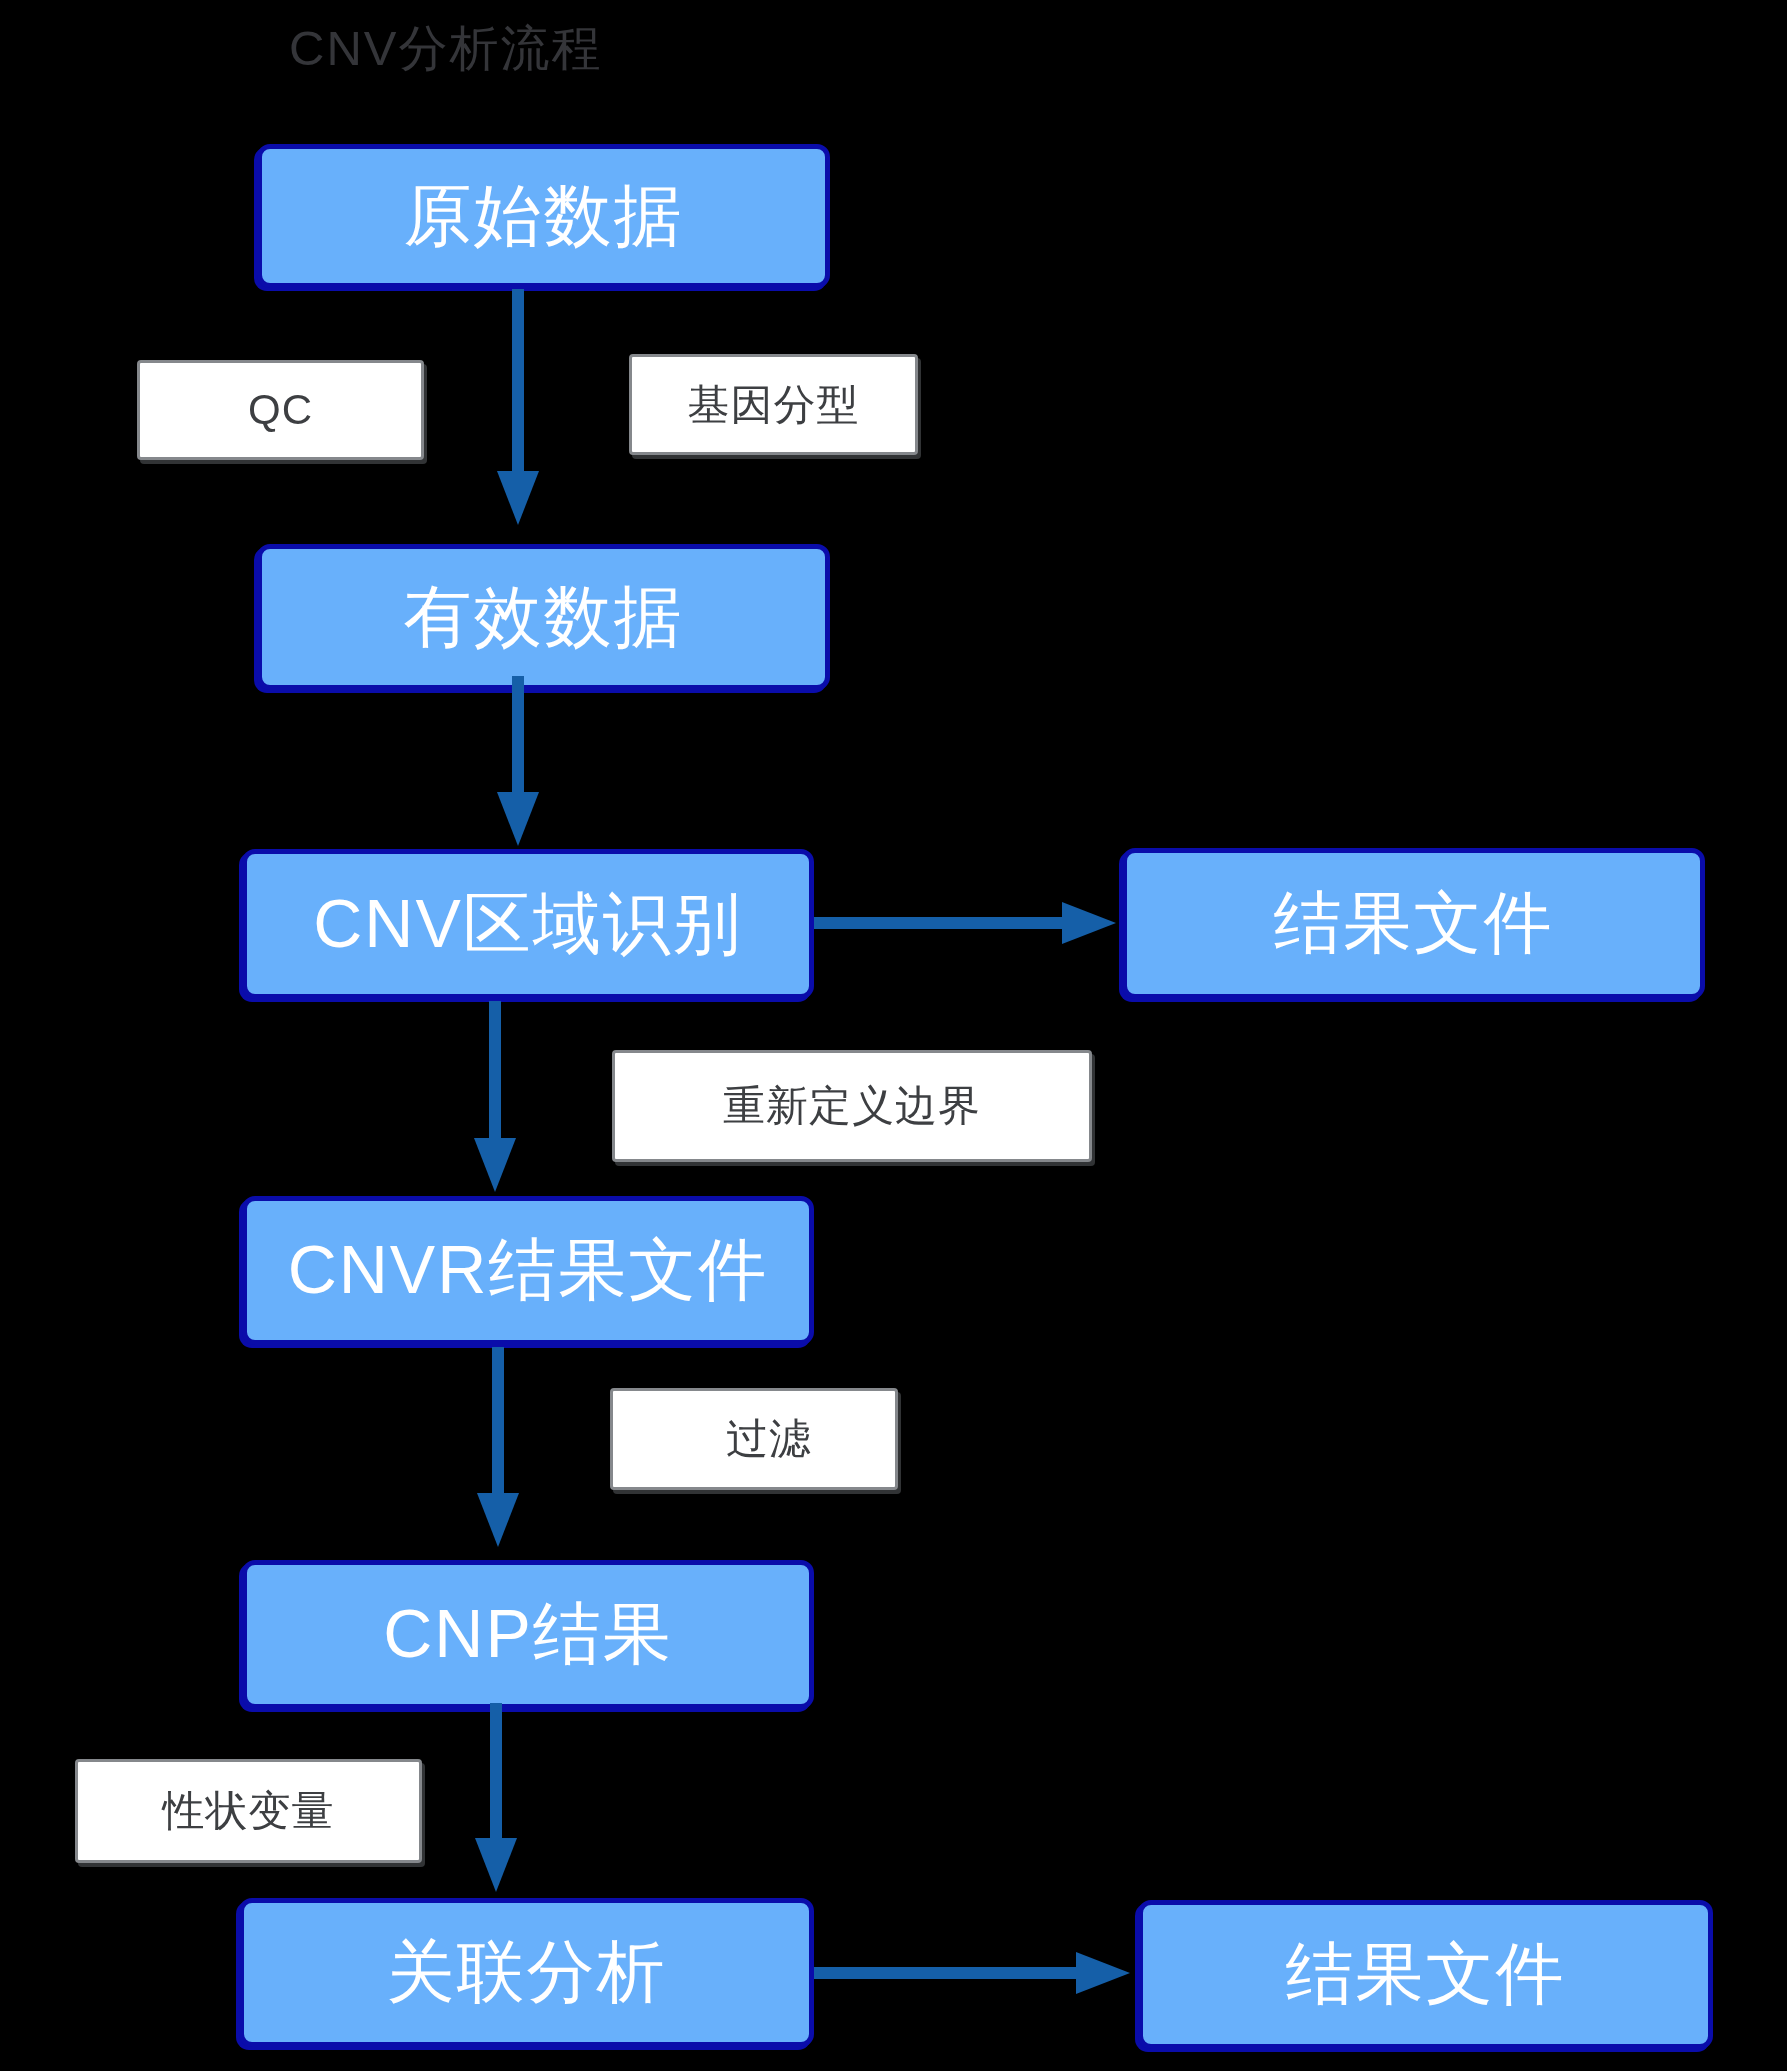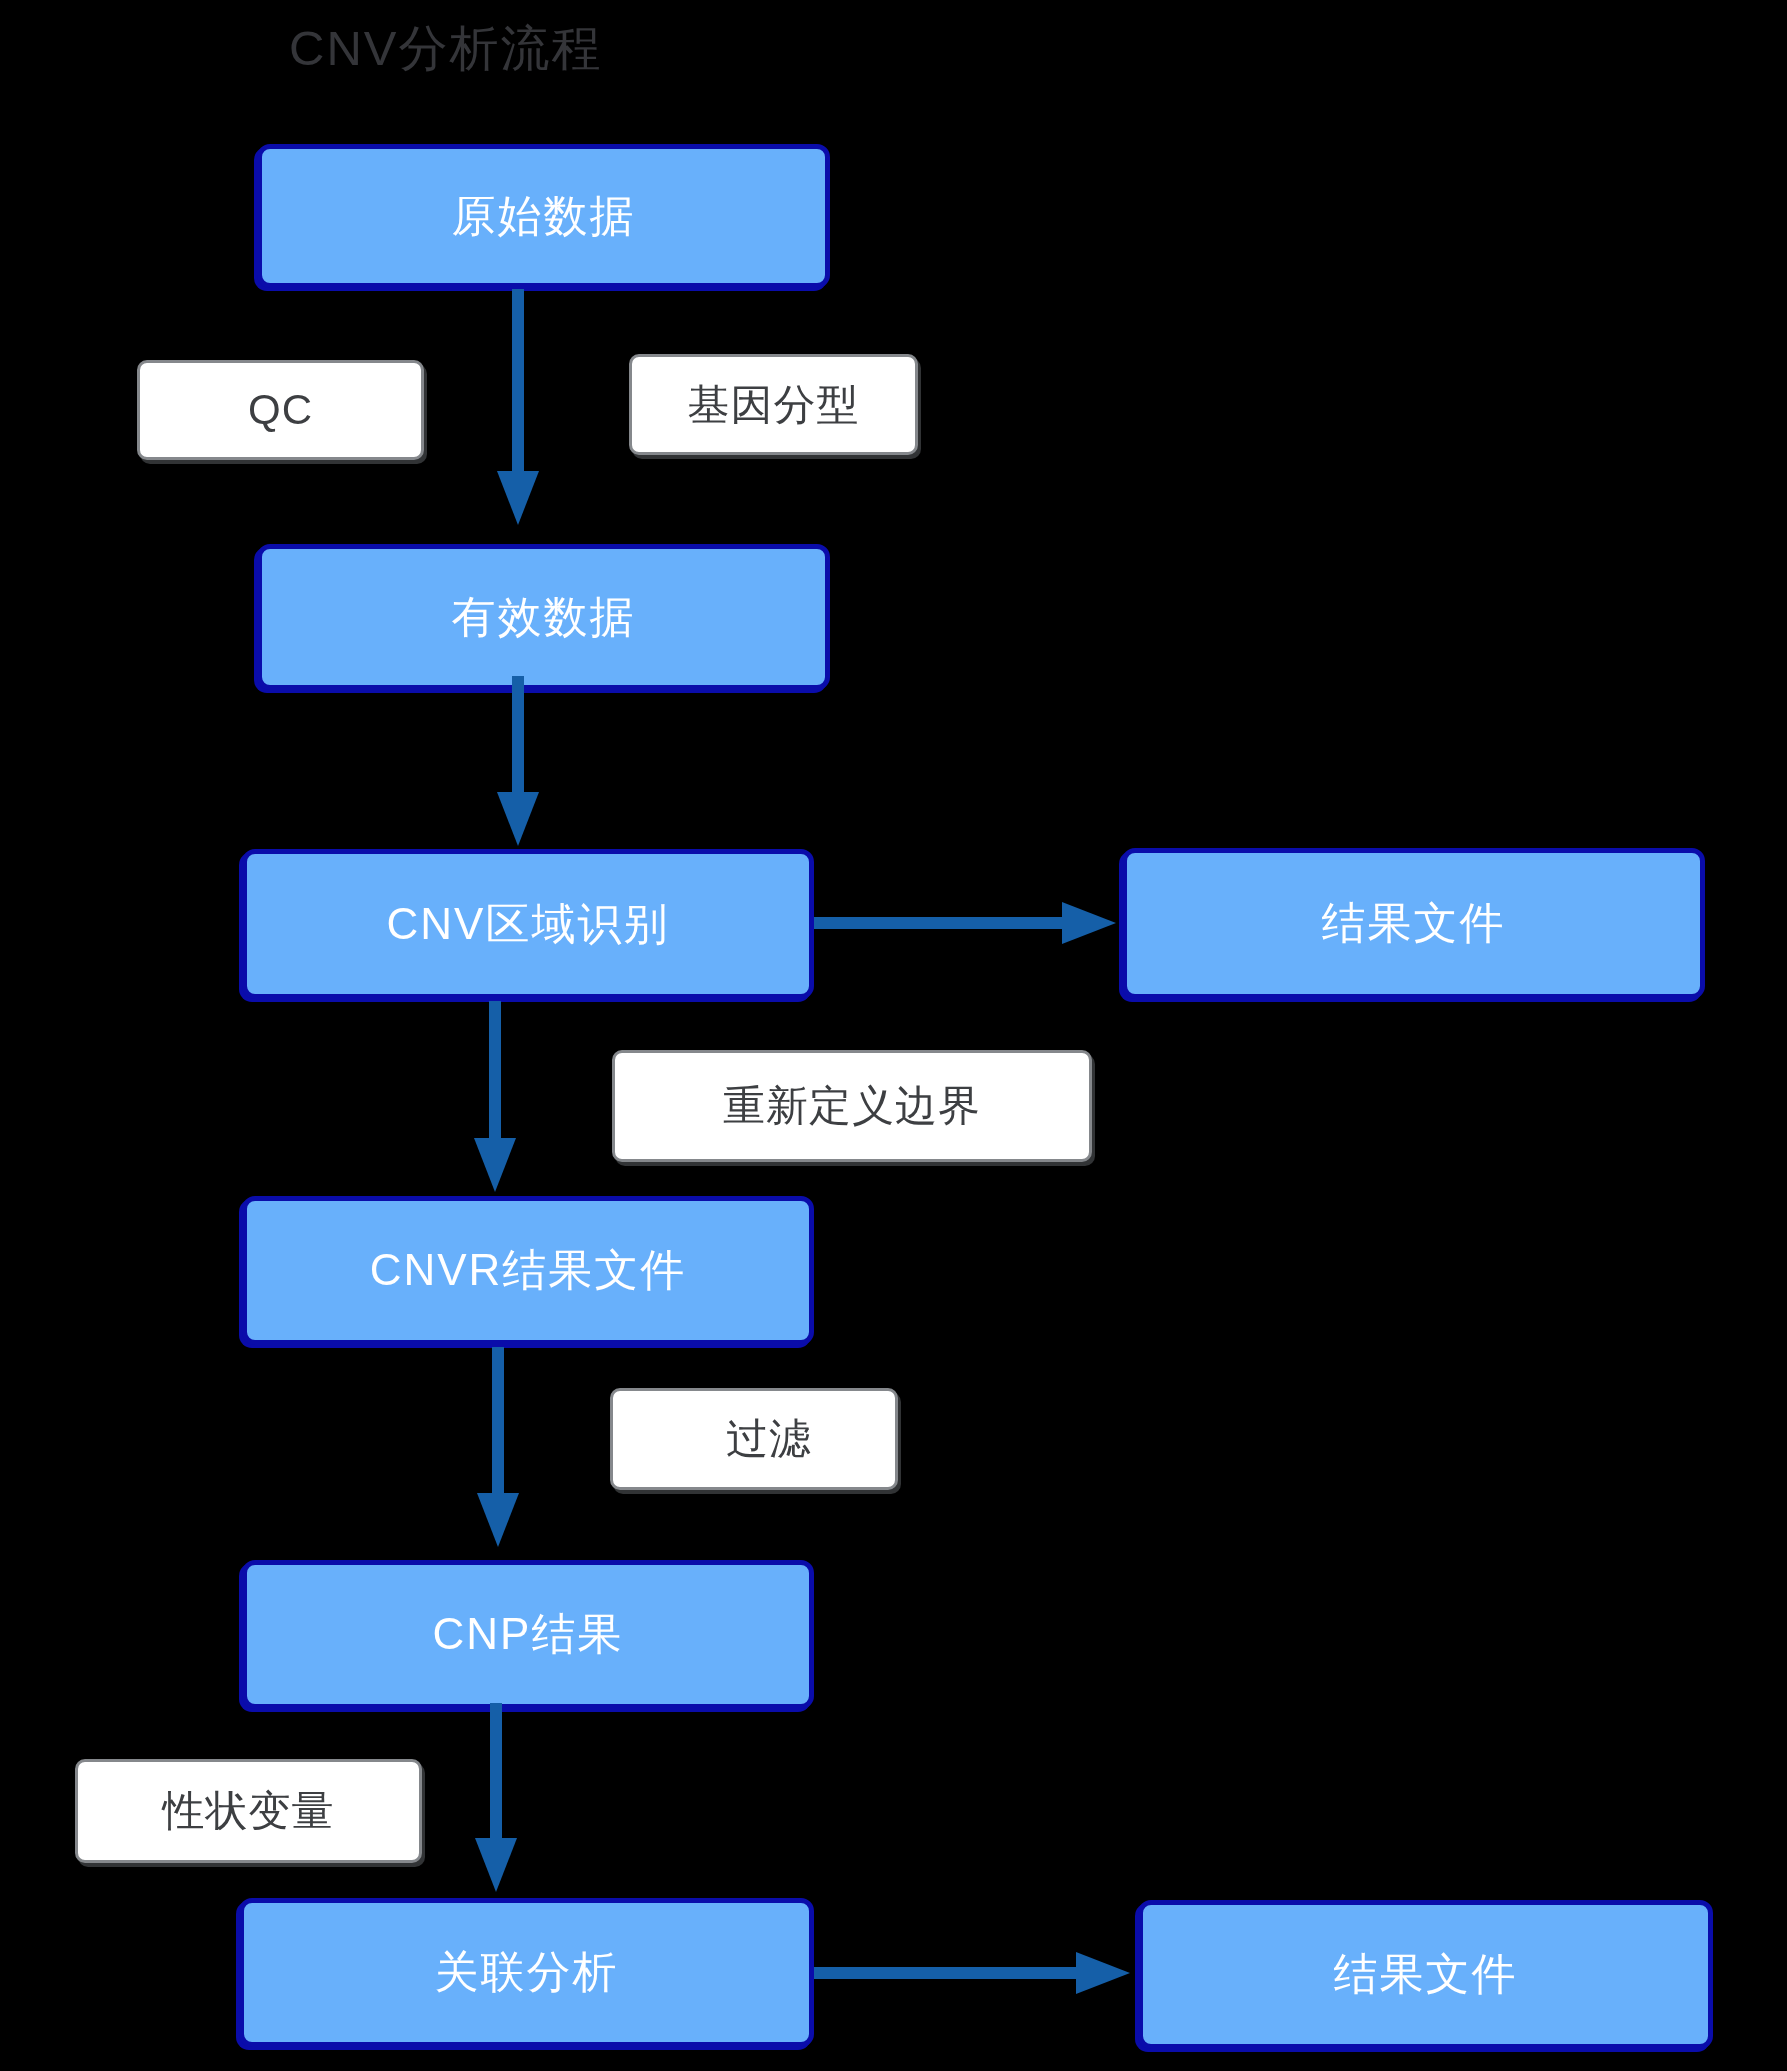--- a/index.html
+++ b/index.html
@@ -30,30 +30,30 @@
     background: var(--node-fill, #68b0fb);
     border: 5px solid var(--node-border, #0a0caa);
     border-radius: 13px;
     display: flex;
     align-items: center;
     justify-content: center;
     box-shadow: -3px 3px 0 var(--node-border, #0a0caa);
   }
   .node .node-label {
     color: var(--node-text, #ffffff);
-    font-size: 44px;
+    font-size: 68px;
     letter-spacing: 2px;
     white-space: nowrap;
   }
   .chip {
     position: absolute;
     box-sizing: border-box;
     background: var(--chip-fill, #ffffff);
     border: 3px solid var(--chip-border, #85888c);
-    border-radius: 10px;
+    border-radius: 4px;
     display: flex;
     align-items: center;
     justify-content: center;
     box-shadow: 3px 4px 0 rgba(90, 92, 96, 0.55);
   }
   .chip .chip-label {
     color: var(--chip-text, #3d3f42);
     font-size: 42px;
     letter-spacing: 1px;
     white-space: nowrap;

